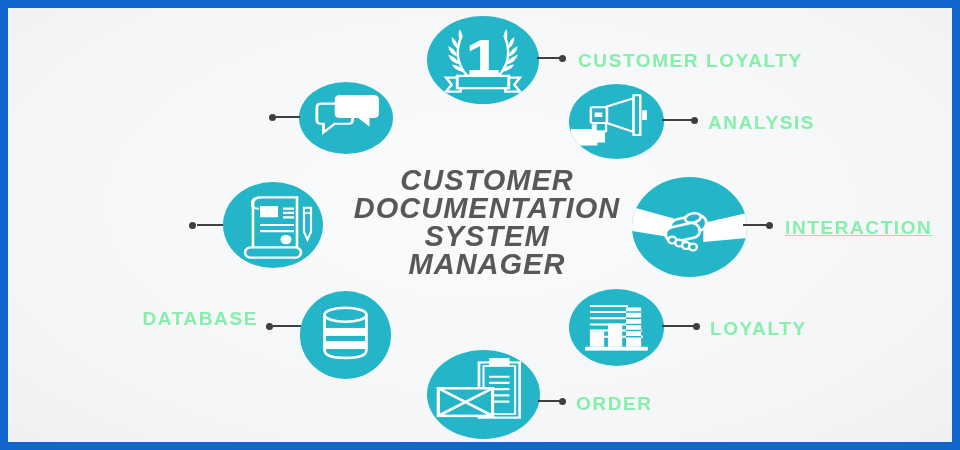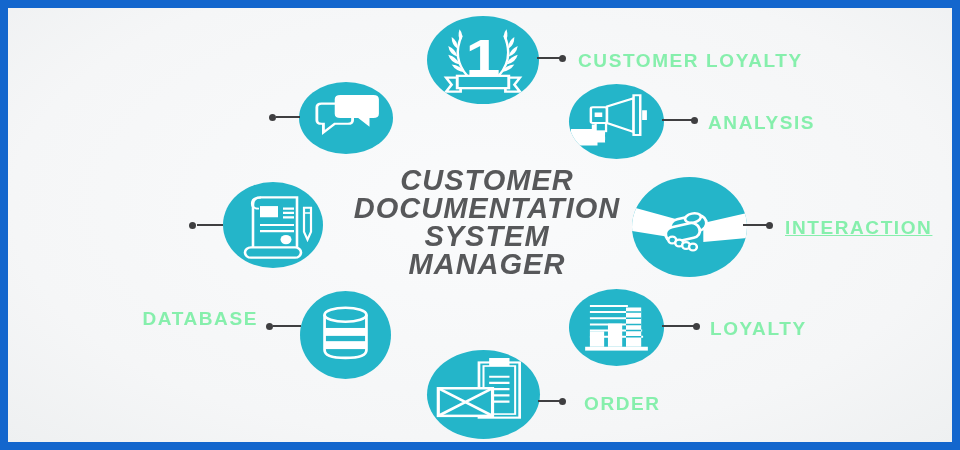--- a/index.html
+++ b/index.html
@@ -120,21 +120,21 @@
         <rect x="46" y="14" width="36" height="62" stroke="#fff" stroke-width="2.4" fill="none"></rect>
         <rect x="50" y="18" width="28" height="54" stroke="#fff" stroke-width="1.8" fill="none"></rect>
         <rect x="55" y="9" width="18" height="9" fill="#fff"></rect>
         <path d="M55,30 H73 M55,37 H73 M55,44 H73 M55,51 H73 M55,58 H73" stroke="#fff" stroke-width="2.4"></path>
         <rect x="10" y="43" width="48" height="31" fill="#24b5c9" stroke="#fff" stroke-width="2.8"></rect>
         <path d="M10,43 L58,74 M58,43 L10,74" stroke="#fff" stroke-width="2.8"></path>
       </svg>
     </div>
     <div class="line" style="left:538px;top:400px;width:22px;"></div>
     <div class="dot" style="left:559px;top:398px;"></div>
-    <div class="label" style="left:576px;top:393px;margin-left:8px;">ORDER</div>
+    <div class="label" style="left:576px;top:393px;">ORDER</div>
 
     <div class="circle" id="c-database">
       <svg viewBox="0 0 100 100" preserveAspectRatio="none">
         <ellipse cx="50" cy="27" rx="23" ry="8" stroke="#fff" stroke-width="3" fill="none"></ellipse>
         <path d="M27,27 V67 Q27,76 50,76 Q73,76 73,67 V27" stroke="#fff" stroke-width="3" fill="none"></path>
         <rect x="27" y="42" width="46" height="9" fill="#fff"></rect>
         <rect x="27" y="57" width="46" height="9" fill="#fff"></rect>
       </svg>
     </div>
     <div class="line" style="left:273px;top:325px;width:28px;"></div>

